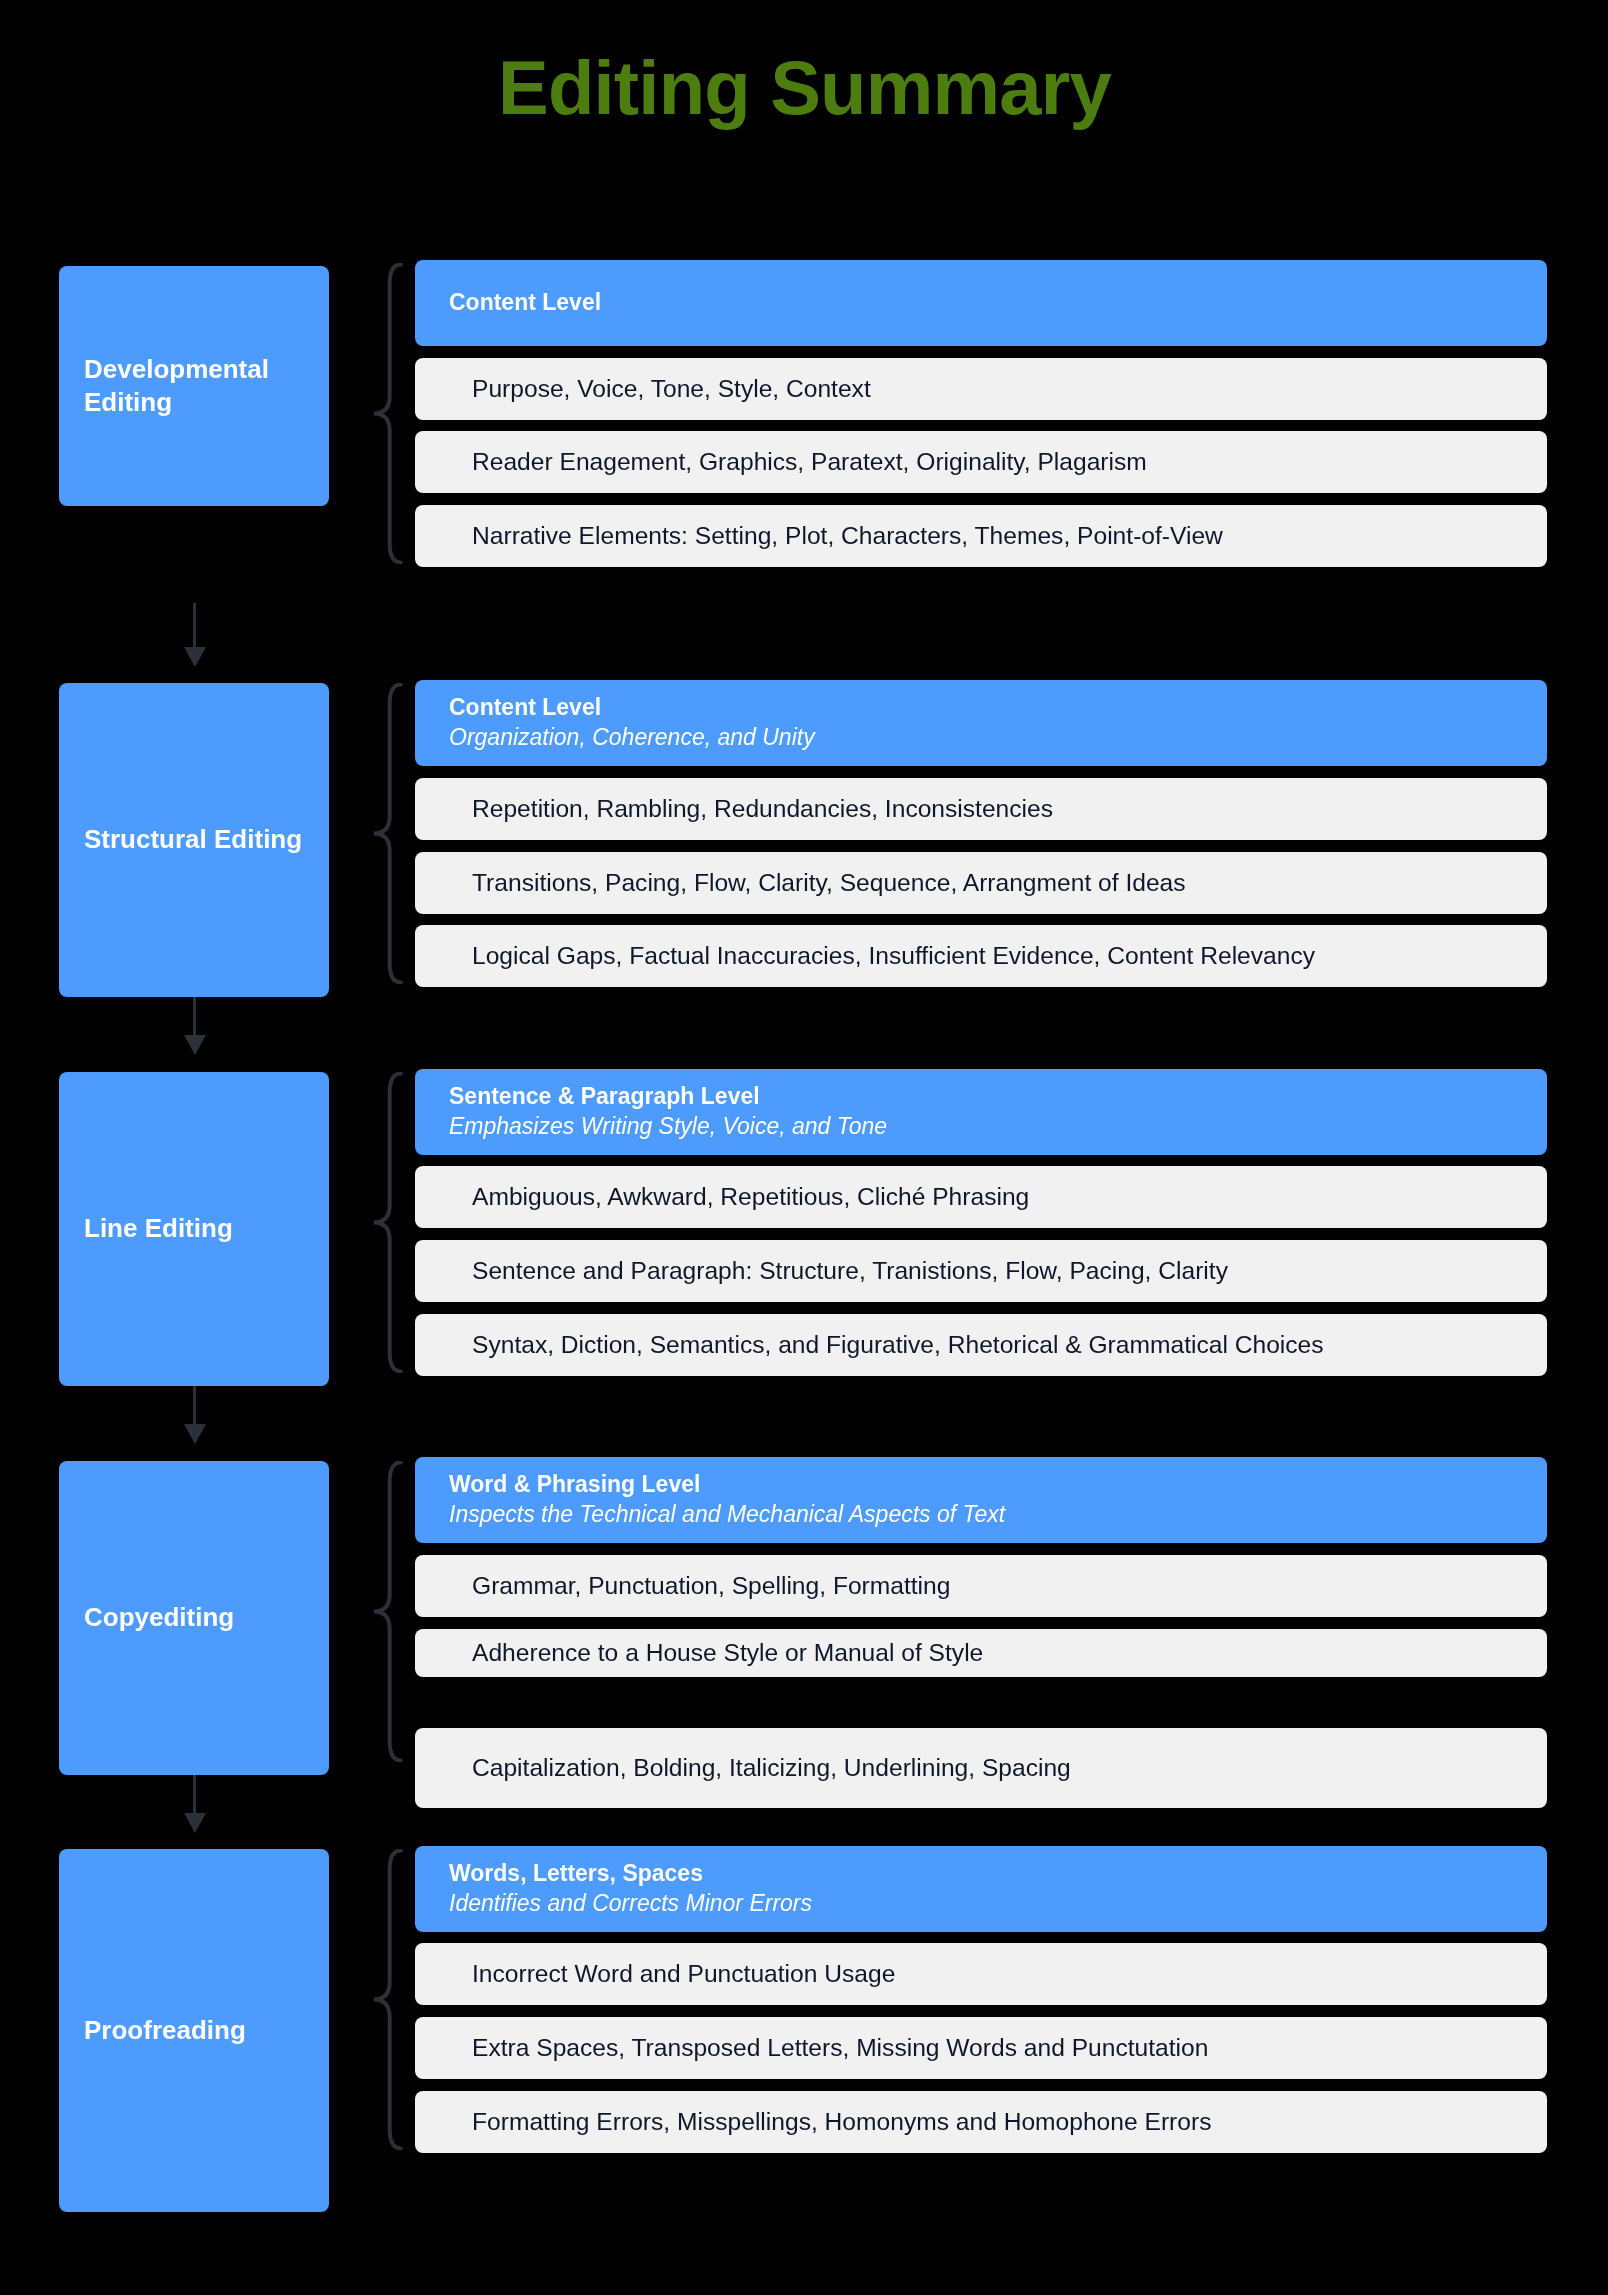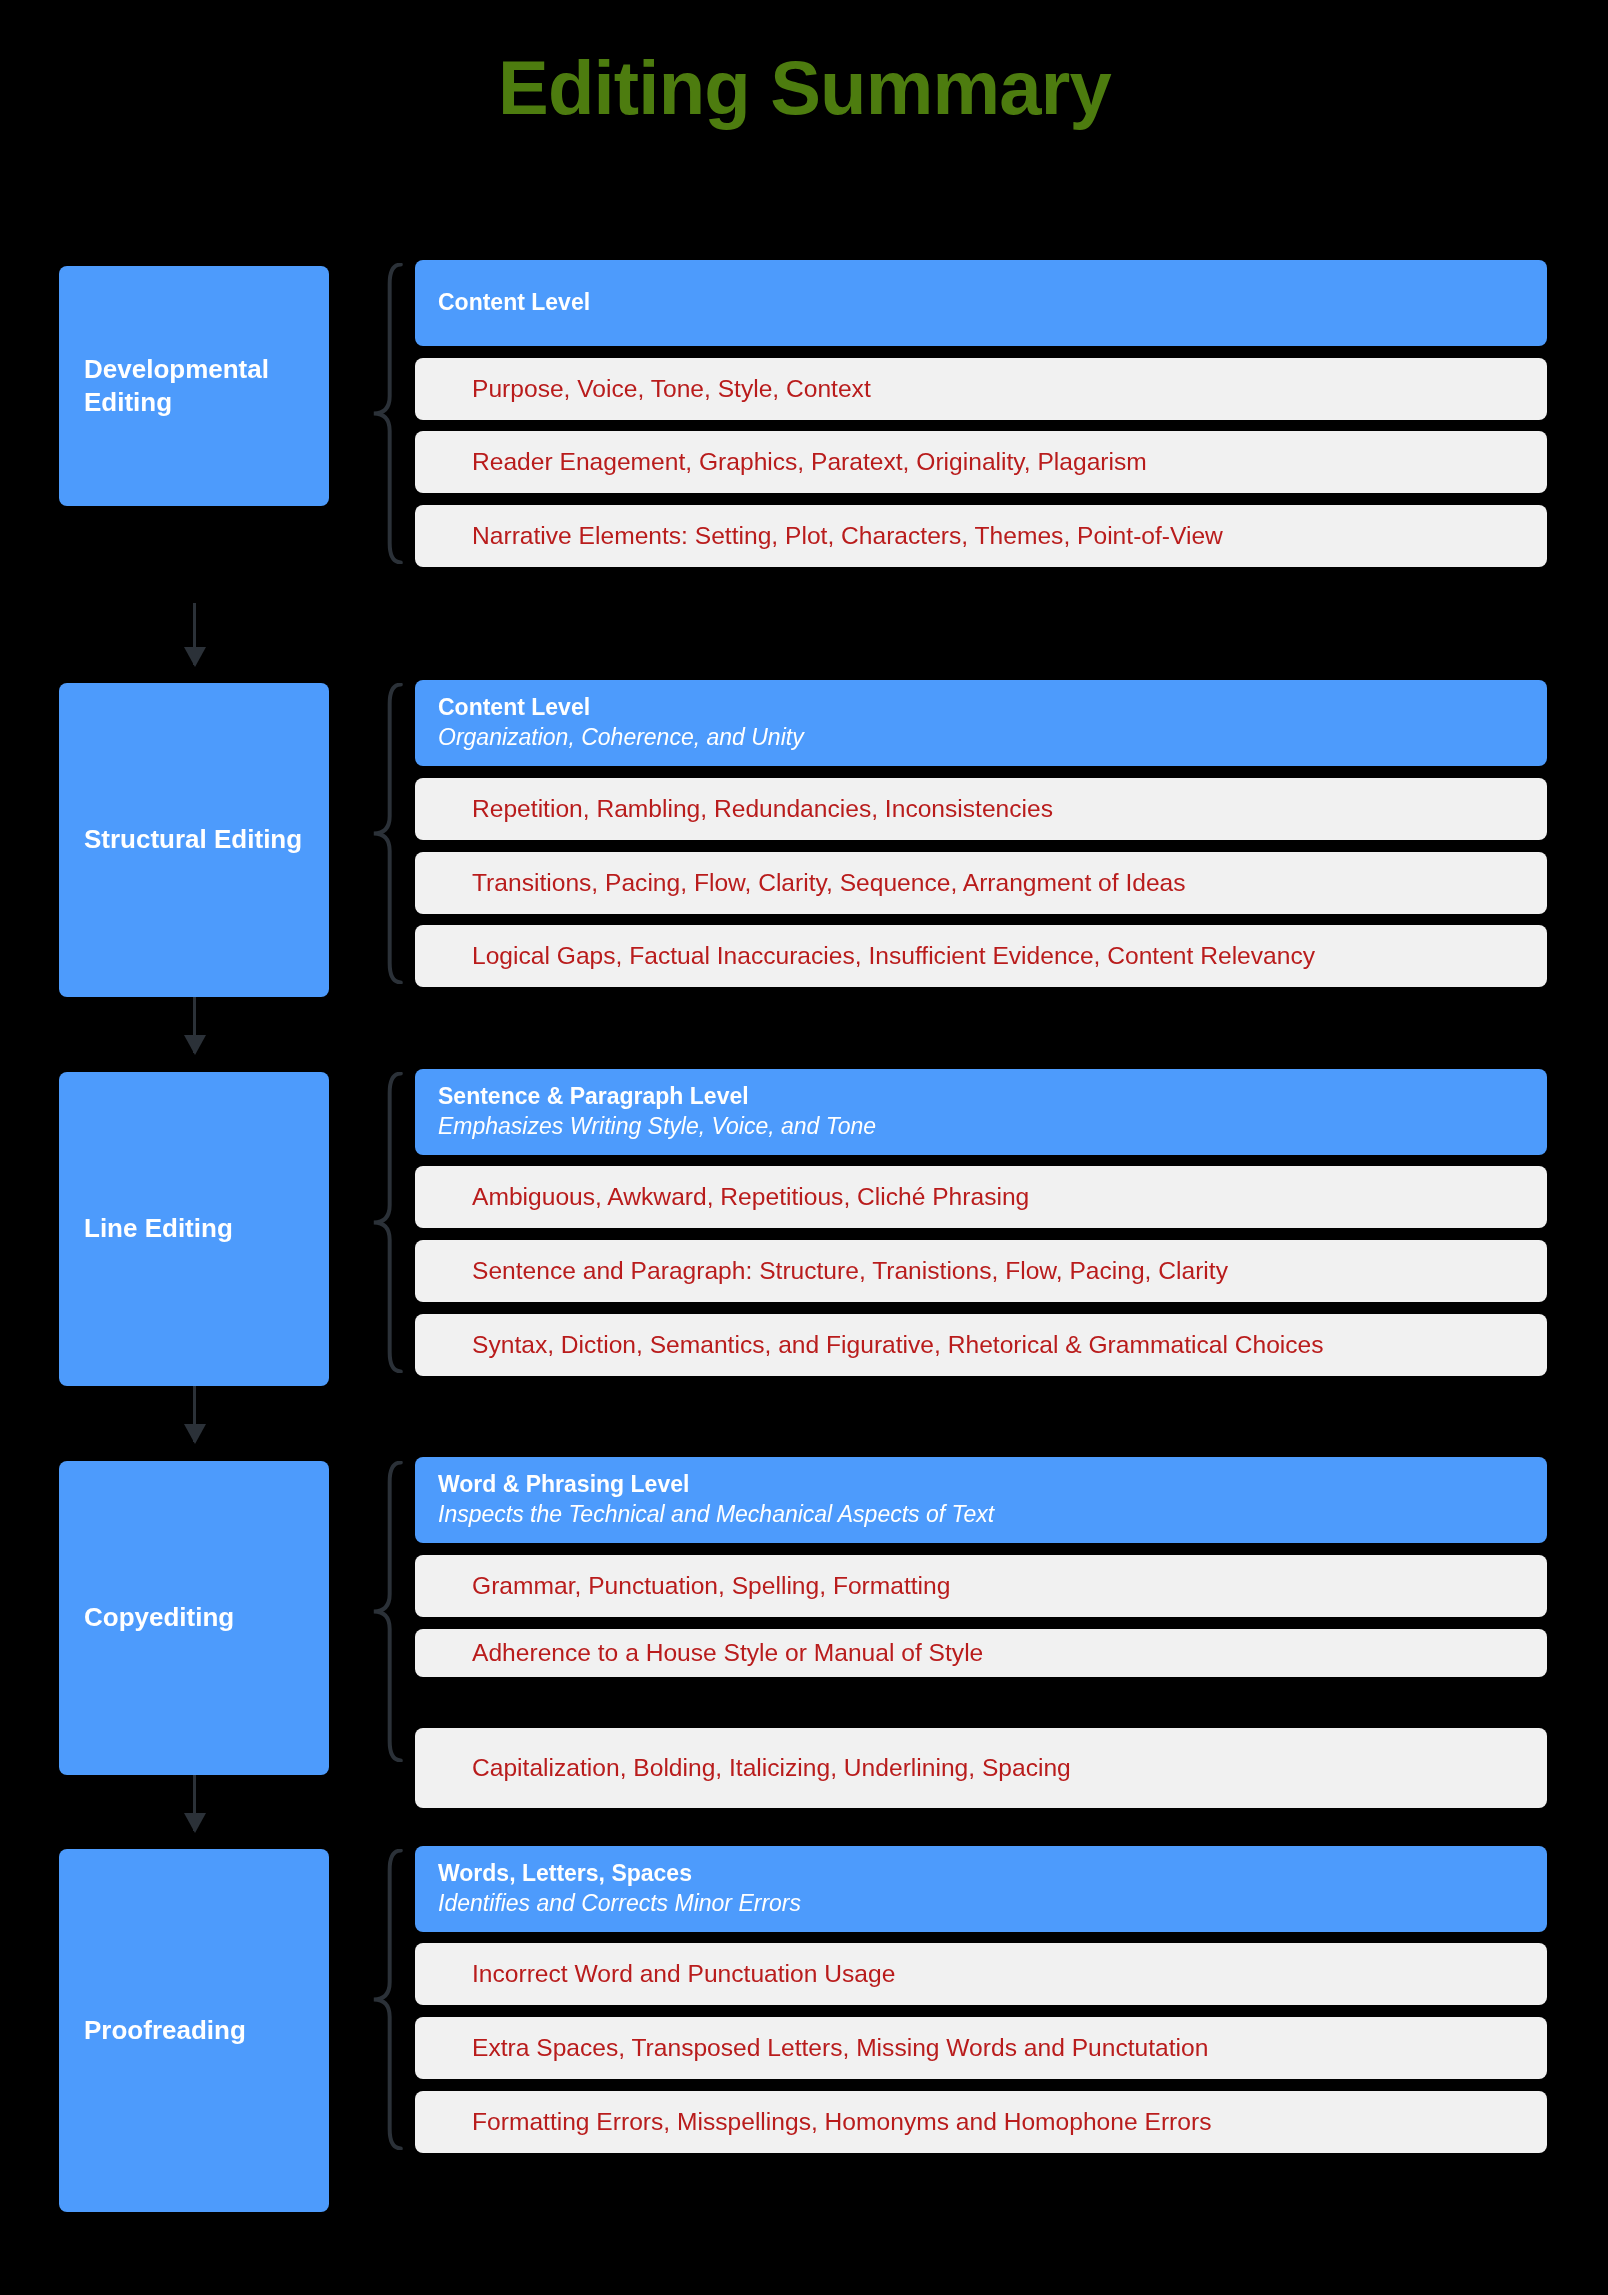--- a/index.html
+++ b/index.html
@@ -83,40 +83,40 @@
     position: absolute;
     left: 0;
     width: 1132px;
     border-radius: 8px;
     display: flex;
     flex-direction: column;
     justify-content: center;
   }
   .row.header {
     background: #4d9bfc;
-    padding: 0 23px;
+    padding: 0 34px;
   }
   .row.header .h-title {
     color: #ffffff;
     font-size: 23px;
     font-weight: bold;
     line-height: 1.3;
   }
   .row.header .h-sub {
     color: #ffffff;
     font-size: 23px;
     font-style: italic;
     line-height: 1.3;
   }
   .row.item {
     background: #f1f1f1;
     padding: 0 57px;
   }
   .row.item .i-text {
-    color: #b91c1c;
+    color: #0f172a;
     font-size: 24.6px;
     line-height: 1.3;
   }
 </style>
 </head>
 <body>
 
 <div class="page">
   <div class="title">Editing Summary</div>
   <div id="stages-host">

